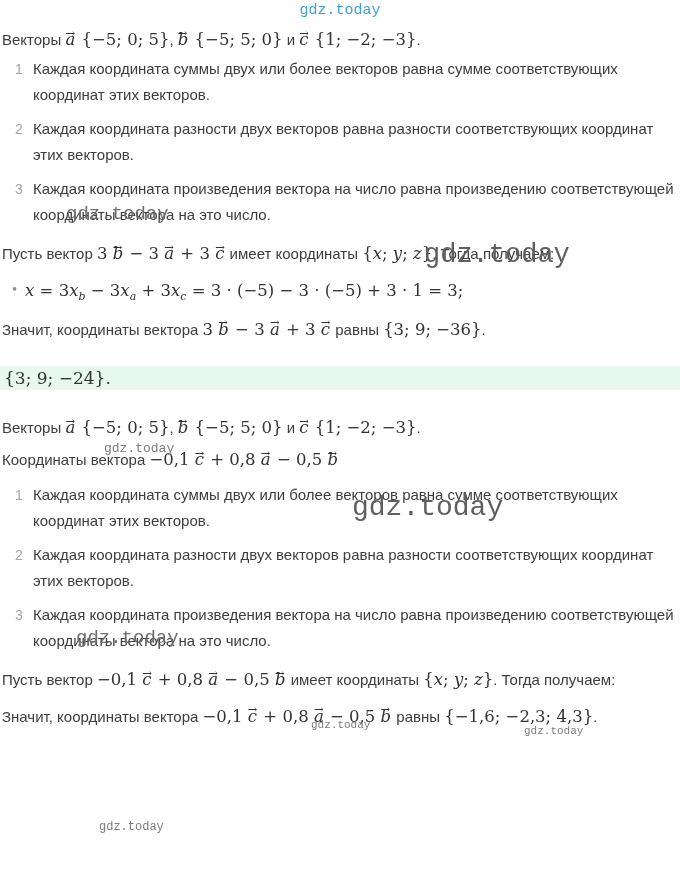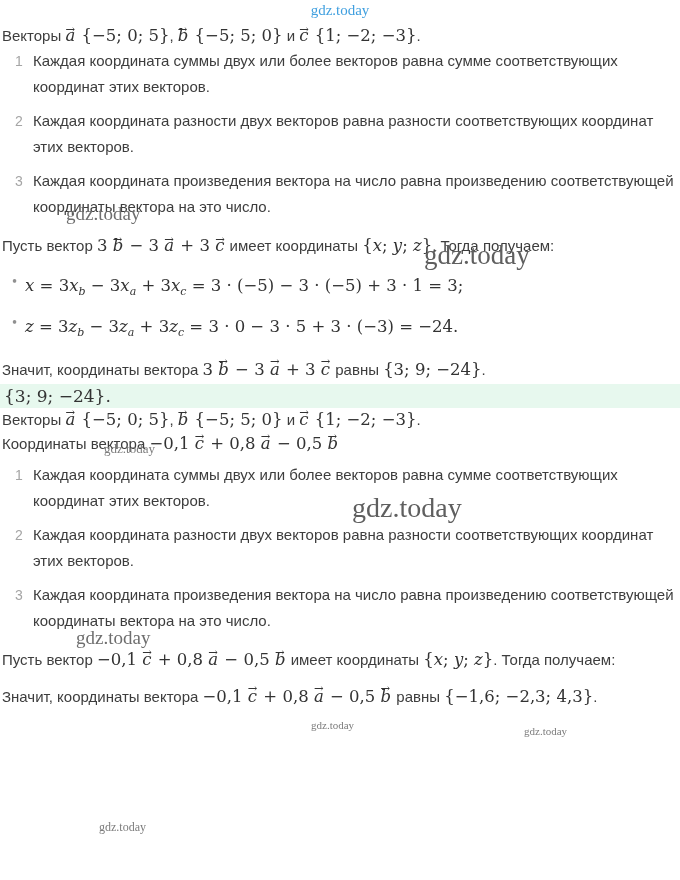--- a/index.html
+++ b/index.html
@@ -8,42 +8,42 @@
     --text:#3d3d3d;
     --muted:#a5a5a5;
     --math:#333333;
     --wm:#8a8a8a;
   }
   *{margin:0;padding:0;box-sizing:border-box}
   html,body{background:#fff}
   body{width:680px;font-family:"Liberation Sans",sans-serif;font-size:15px;color:var(--text)}
   .page{position:relative;width:680px;height:880px;overflow:hidden;padding:24px 2px 0 2px;background:#fff}
 
-  .line{line-height:24px}
+  .line{line-height:32px}
   .m{font-family:"DejaVu Serif",serif;font-size:16.5px;color:var(--math);font-style:normal}
   .m i,.eq i{font-style:italic}
   .m sub,.eq sub{font-size:11px;font-style:italic;font-family:"DejaVu Serif",serif}
   .v{position:relative;display:inline-block;font-style:italic;margin-right:1px}
   .v::before{content:"→";position:absolute;left:0;top:-0.62em;font-size:11.5px;font-style:normal;color:var(--math)}
 
   .task{margin-bottom:6px}
   .rules{list-style:none;margin:0}
   .rules li{position:relative;padding-left:31px;line-height:26px;margin-bottom:8px}
   .rules .num{position:absolute;left:13px;top:0;color:var(--muted);font-size:14px}
 
   .setup{line-height:36px;margin-bottom:4px}
   .eqs{margin-bottom:4px}
-  .eq{position:relative;padding-left:23px;line-height:35px;font-family:"DejaVu Serif",serif;font-size:16.5px;color:var(--math)}
+  .eq{position:relative;padding-left:23px;line-height:29px;font-family:"DejaVu Serif",serif;font-size:16.5px;color:var(--math)}
   .eq::before{content:"•";position:absolute;left:9px;top:0;color:#909090;font-size:12px;line-height:29px}
   .concl{line-height:29px}
 
-  .answer{margin:0 -2px;padding:2px 4px;background:var(--highlight)}
+  .answer{margin:22px -2px;padding:2px 4px;background:var(--highlight)}
   .ans{font-size:17px}
 
-  .wm{position:absolute;font-family:Liberation Serif, serif;color:var(--wm);white-space:nowrap}
+  .wm{position:absolute;font-family:Liberation Mono, monospace;color:var(--wm);white-space:nowrap}
   .wm-top{top:2px;left:50%;transform:translateX(-50%);color:var(--link);font-size:15px;text-decoration:none}
   .wm-a{top:203px;left:66px;font-size:19px;color:#6e6e6e}
   .wm-b{top:240px;left:424px;font-size:27px;color:#5f5f5f}
   .wm-c{top:441px;left:104px;font-size:13px;color:#7c7c7c}
   .wm-d{top:492px;left:352px;font-size:28px;color:#5f5f5f}
   .wm-e{top:627px;left:76px;font-size:19px;color:#6e6e6e}
   .wm-f{top:719px;left:311px;font-size:11px;color:#7c7c7c}
   .wm-g{top:725px;left:524px;font-size:11px;color:#7c7c7c}
   .wm-h{top:820px;left:99px;font-size:12px;color:#7c7c7c}
 </style>
@@ -69,24 +69,23 @@
       <li>
         <span class="num">3</span>
         <span>Каждая координата произведения вектора на число равна произведению соответствующей координаты вектора на это число.</span>
       </li>
     </ol>
 
     <p class="line setup">Пусть вектор <span class="m">3 <span class="v">b</span> − 3 <span class="v">a</span> + 3 <span class="v">c</span></span> имеет координаты <span class="m">{<i>x</i>; <i>y</i>; <i>z</i>}</span>. Тогда получаем:</p>
 
     <div class="eqs">
       <div class="eq"><i>x</i> = 3<i>x</i><sub>b</sub> − 3<i>x</i><sub>a</sub> + 3<i>x</i><sub>c</sub> = 3 · (−5) − 3 · (−5) + 3 · 1 = 3;</div>
-      <div class="eq"><i>z</i> = 3<i>z</i><sub>b</sub> − 3<i>z</i><sub>a</sub> + 3<i>z</i><sub>c</sub> = 3 · 0 − 3 · 5 + 3 · (−3) = −24.</div>
     </div>
 
-    <p class="line concl">Значит, координаты вектора <span class="m">3 <span class="v">b</span> − 3 <span class="v">a</span> + 3 <span class="v">c</span></span> равны <span class="m">{3; 9; −24}</span>.</p>
+    <p class="line concl">Значит, координаты вектора <span class="m">3 <span class="v">b</span> − 3 <span class="v">a</span> + 3 <span class="v">c</span></span> равны <span class="m">{3; 9; −36}</span>.</p>
 
     <div class="answer">
       <span class="m ans">{3; 9; −24}.</span>
     </div>
   </section>
 
   <section>
     <p class="line">Векторы <span class="m"><span class="v">a</span> {−5; 0; 5}</span>, <span class="m"><span class="v">b</span> {−5; 5; 0}</span> и <span class="m"><span class="v">c</span> {1; −2; −3}</span>.</p>
     <p class="line task">Координаты вектора <span class="m">−0,1 <span class="v">c</span> + 0,8 <span class="v">a</span> − 0,5 <span class="v">b</span></span></p>
 

